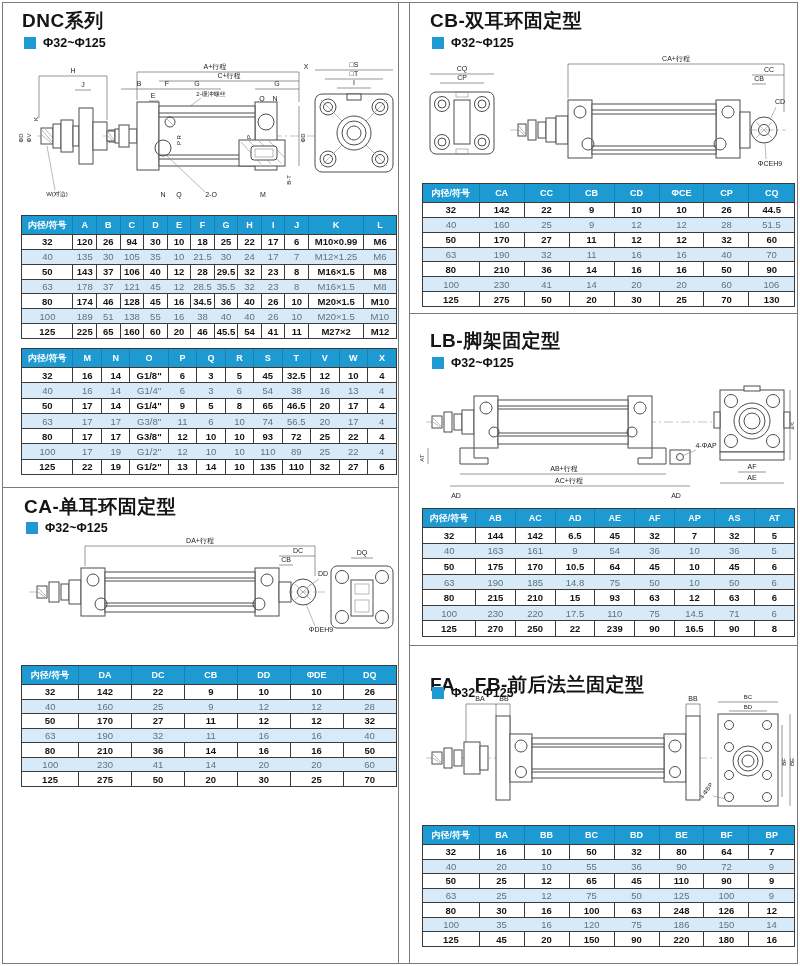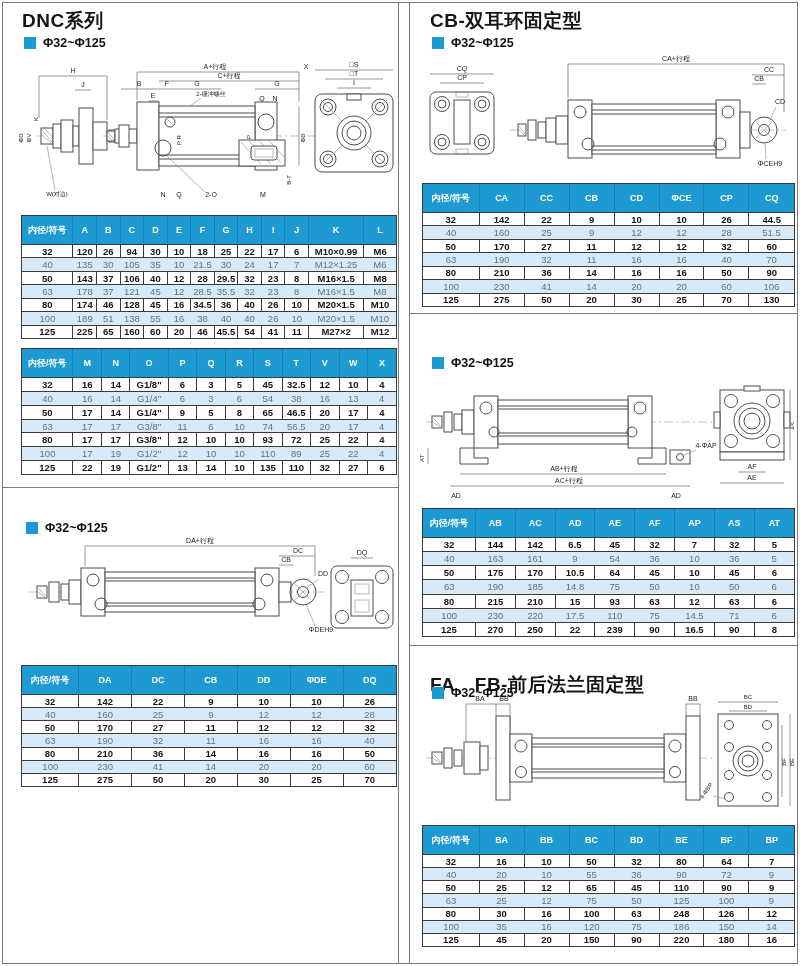--- a/index.html
+++ b/index.html
@@ -10,21 +10,21 @@
   .vline{position:absolute;top:2px;bottom:2px;width:1px;background:var(--line);}
   .hline{position:absolute;height:1px;background:var(--line);}
   .sec-title{position:absolute;font-family:Liberation Sans, sans-serif;font-weight:700;font-size:19px;color:#151515;letter-spacing:.5px;white-space:nowrap;}
   .range{position:absolute;display:flex;align-items:center;gap:7px;font-weight:700;font-size:12.5px;color:#101010;}
   .sq{width:12px;height:12px;background:var(--accent);display:inline-block;}
   .draw{position:absolute;}
   .table-box{position:absolute;border:1px solid var(--tline);}
   .spec-table{width:100%;height:100%;border-collapse:collapse;table-layout:fixed;
               font-family:"Liberation Sans",sans-serif;font-size:9.5px;text-align:center;}
   .spec-table th{background:var(--accent);color:#fff;font-weight:700;font-size:9px;
-                 border-right:1px solid #1881b4;border-bottom:1px solid var(--tline);height:28px;padding:0;}
+                 border-right:1px solid #1881b4;border-bottom:1px solid var(--tline);height:18px;padding:0;}
   .spec-table th:last-child{border-right:none;}
   .spec-table td{padding:0;border-bottom:1px solid var(--tline);}
   .spec-table tbody tr:last-child td{border-bottom:none;}
   .spec-table tbody tr:nth-child(odd) td{background:#fff;color:#141414;font-weight:700;border-right:1px solid var(--tline);}
   .spec-table tbody tr:nth-child(odd) td:last-child{border-right:none;}
   .spec-table tbody tr:nth-child(even) td{background:var(--rowalt);color:#5e7280;font-weight:400;}
   .cols-dnc1 th:first-child{width:13.5%}.cols-dnc1 th:nth-child(12){width:14.5%}.cols-dnc1 th:nth-child(13){width:8.5%}
   .cols-dnc2 th:first-child{width:13.5%}.cols-dnc2 th:nth-child(4){width:10%}
   .cols-7 th:first-child{width:15%}
   .cols-8 th:first-child{width:15%}
@@ -413,20 +413,21 @@
             <td>135</td>
             <td>110</td>
             <td>32</td>
             <td>27</td>
             <td>6</td>
           </tr>
         </tbody>
       </table>
     </div>
 
+  <div class="sec-title" style="left:24px;top:494px">CA-单耳环固定型</div>
   <div class="range" style="left:26px;top:521px">
     <span class="sq"></span>
     <span>Φ32~Φ125</span>
   </div>
 
   <div class="draw" style="left:15px;top:534px;width:380px;height:122px">
     <svg width="380" height="122" viewBox="0 0 380 122">
       <g>
         <line class="cl" x1="14" y1="58" x2="310" y2="58"></line>
         <line class="dim" x1="70" y1="12" x2="300" y2="12"></line>
@@ -709,20 +710,21 @@
             <td>20</td>
             <td>30</td>
             <td>25</td>
             <td>70</td>
             <td>130</td>
           </tr>
         </tbody>
       </table>
     </div>
 
+  <div class="sec-title" style="left:430px;top:328px">LB-脚架固定型</div>
   <div class="range" style="left:432px;top:356px">
     <span class="sq"></span>
     <span>Φ32~Φ125</span>
   </div>
 
   <div class="draw" style="left:414px;top:356px;width:380px;height:148px">
     <svg width="380" height="148" viewBox="0 0 380 148">
       <g>
         <line class="cl" x1="12" y1="66" x2="300" y2="66"></line>
         <rect class="dfill" x="18" y="60" width="10" height="12"></rect>

